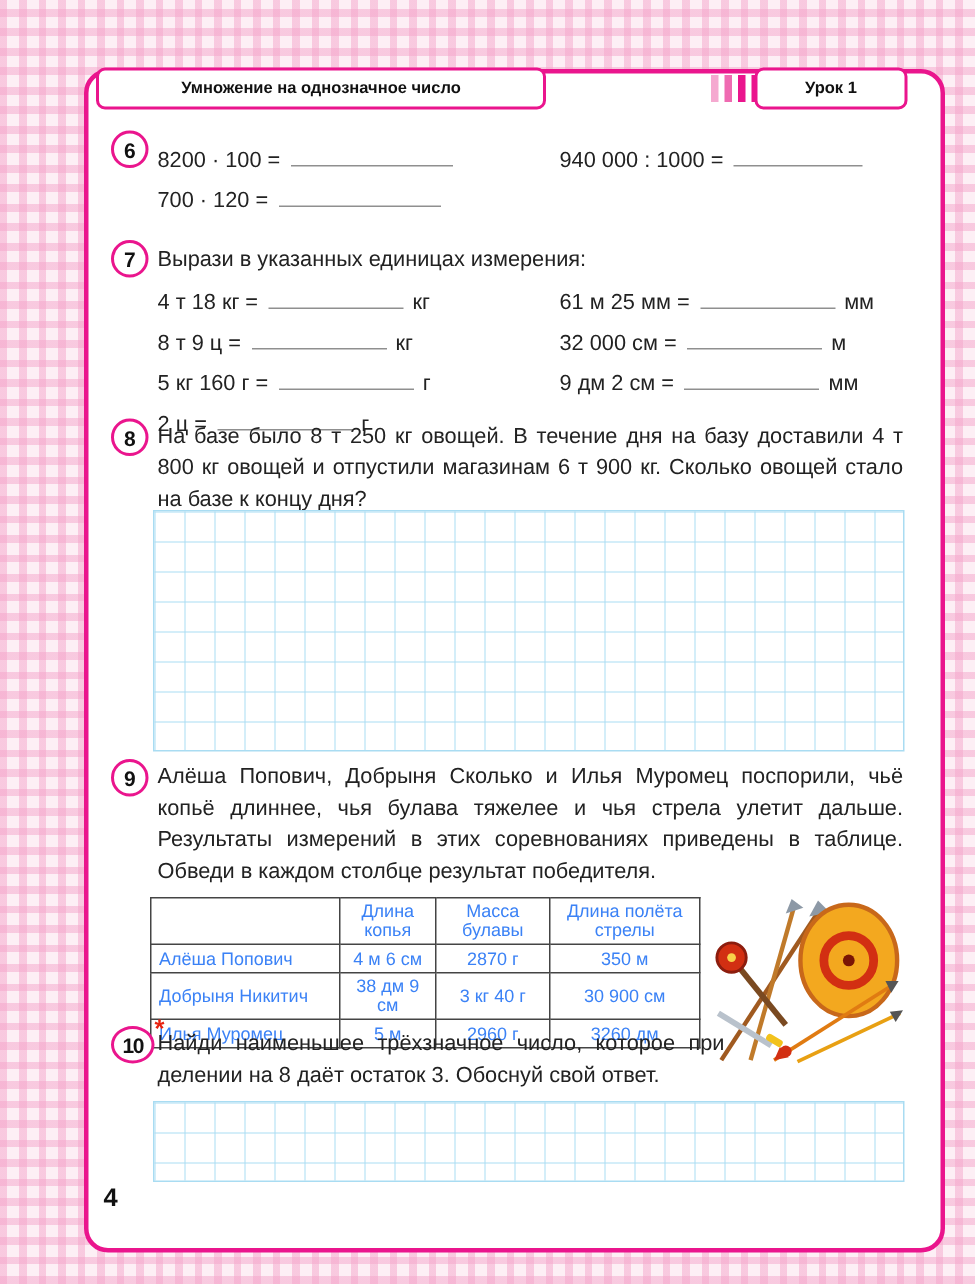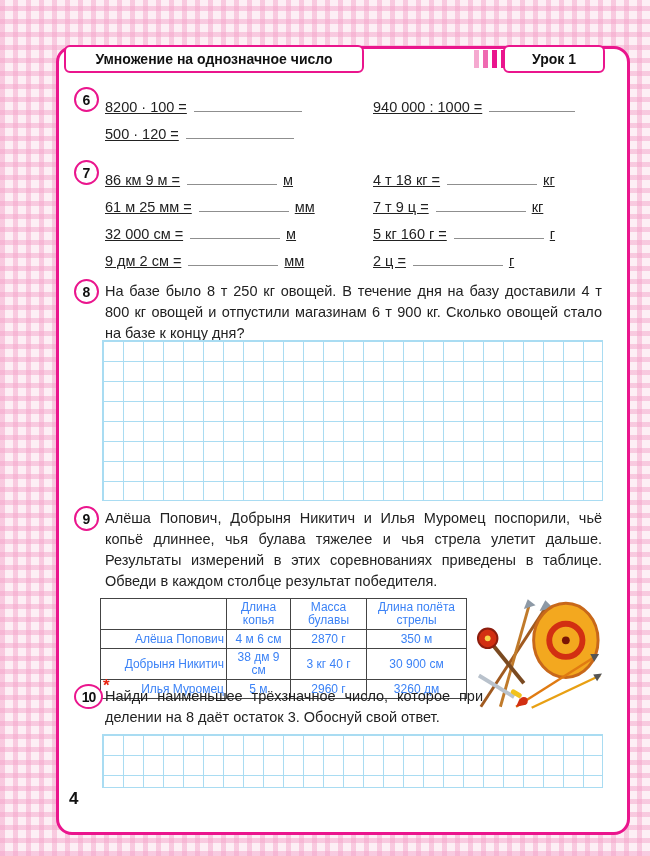--- a/index.html
+++ b/index.html
@@ -16,21 +16,21 @@
 
   .frame {
     position:absolute; left:56px; top:46px; width:574px; height:789px;
     background:#fff; border:3px solid #ea158d; border-radius:16px;
   }
 
   .title-box, .lesson-box {
     position:absolute; top:45px; height:28px; background:#fff;
     border:2px solid #ea158d; border-radius:6px; z-index:3;
     display:flex; align-items:center; justify-content:center;
-    font-weight:bold; font-size:14px; color:#111;
+    font-weight:bold; font-size:11px; color:#111;
   }
   .title-box { left:64px; width:300px; }
   .lesson-box { left:503px; width:102px; }
 
   .stripes { position:absolute; left:474px; top:50px; z-index:3; display:flex; gap:4px; }
   .stripes i { display:block; width:5px; height:18px; }
   .stripes i:nth-child(1){ background:#f5a9d0; }
   .stripes i:nth-child(2){ background:#ef6ab1; }
   .stripes i:nth-child(3){ background:#ea158d; }
   .stripes i:nth-child(4){ background:#ea158d; }
@@ -42,21 +42,21 @@
     text-align:center; line-height:22px; font-weight:bold; font-size:14px; color:#111;
   }
   .num.wide { width:29px; letter-spacing:-1px; }
   .star { position:absolute; left:29px; top:-10px; color:#e8220f; font-size:17px; font-weight:bold; }
 
   .instr { margin:0 0 0 31px; line-height:22px; }
   .ex p.para { margin:0 0 0 31px; line-height:21px; text-align:justify; }
   .para.narrow { width:378px; }
 
   .prob-grid { display:grid; grid-template-columns:268px 1fr; row-gap:7px; margin:8px 0 0 31px; }
-  .prob { white-space:nowrap; line-height:20px;text-decoration:underline; }
+  .prob { white-space:nowrap; line-height:20px; }
   .blank {
     display:inline-block; height:13px; border-bottom:1px solid #8f8f8f;
     margin-left:7px; vertical-align:baseline;
   }
   .b110 { width:108px; } .b88 { width:86px; } .b92 { width:90px; }
   .unit { margin-left:6px; }
 
   .bluegrid {
     position:absolute; left:43px; width:501px; background:#fff;
     background-image:
@@ -64,21 +64,21 @@
       linear-gradient(to bottom, #a9dcf2 1px, transparent 1px);
     background-size:20px 20px;
     border:1px solid #a9dcf2;
   }
   #grid8  { top:291px; height:161px; }
   #grid10 { top:685px; height:54px; }
 
   .ex9-bottom { display:flex; align-items:flex-start; gap:8px; margin:6px 0 0 26px; }
   table.res-table { border-collapse:collapse; font-size:12px; color:#3b82f6; table-layout:fixed; width:366px; }
   table.res-table th, table.res-table td { border:1px solid #444; text-align:center; padding:2px 2px; line-height:13px; font-weight:normal; }
-  table.res-table td.name { text-align:right; padding-left:5px; }
+  table.res-table td.name { text-align:left; padding-left:5px; }
   table.res-table tr.data-row td { height:19px; }
   col.c1{width:126px;} col.c2{width:64px;} col.c3{width:76px;} col.c4{width:100px;}
 
   .page-num { position:absolute; left:10px; top:740px; font-weight:bold; font-size:17px; color:#111; }
 
   #ex6 { top:40px; }
   #ex7 { top:113px; }
   #ex8 { top:232px; }
   #ex9 { top:459px; }
   #ex10 { top:637px; }
@@ -88,47 +88,47 @@
 
 <div class="page">
 
   <div class="frame">
 
     <section class="ex" id="ex6">
       <span class="num">6</span>
       <div class="prob-grid">
         <div class="prob"><span>8200 · 100 =</span><span class="blank b110"></span></div>
         <div class="prob"><span>940 000 : 1000 =</span><span class="blank b88"></span></div>
-        <div class="prob"><span>500 · 120 =</span><span class="blank b110"></span></div>
+        <div class="prob"><span>700 · 120 =</span><span class="blank b110"></span></div>
       </div>
     </section>
 
     <section class="ex" id="ex7">
       <span class="num">7</span>
+      <p class="instr">Вырази в указанных единицах измерения:</p>
       <div class="prob-grid">
-        <div class="prob"><span>86 км 9 м =</span><span class="blank b92"></span><span class="unit">м</span></div>
         <div class="prob"><span>4 т 18 кг =</span><span class="blank b92"></span><span class="unit">кг</span></div>
         <div class="prob"><span>61 м 25 мм =</span><span class="blank b92"></span><span class="unit">мм</span></div>
-        <div class="prob"><span>7 т 9 ц =</span><span class="blank b92"></span><span class="unit">кг</span></div>
+        <div class="prob"><span>8 т 9 ц =</span><span class="blank b92"></span><span class="unit">кг</span></div>
         <div class="prob"><span>32 000 см =</span><span class="blank b92"></span><span class="unit">м</span></div>
         <div class="prob"><span>5 кг 160 г =</span><span class="blank b92"></span><span class="unit">г</span></div>
         <div class="prob"><span>9 дм 2 см =</span><span class="blank b92"></span><span class="unit">мм</span></div>
         <div class="prob"><span>2 ц =</span><span class="blank b92"></span><span class="unit">г</span></div>
       </div>
     </section>
 
     <section class="ex" id="ex8">
       <span class="num">8</span>
       <p class="para">На базе было 8 т 250 кг овощей. В течение дня на базу доставили 4 т 800 кг овощей и отпустили магазинам 6 т 900 кг. Сколько овощей стало на базе к концу дня?</p>
     </section>
     <div class="bluegrid" id="grid8"></div>
 
     <section class="ex" id="ex9">
       <span class="num">9</span>
-      <p class="para">Алёша Попович, Добрыня Никитич и Илья Муромец поспорили, чьё копьё длиннее, чья булава тяжелее и чья стрела улетит дальше. Результаты измерений в этих соревнованиях приведены в таблице. Обведи в каждом столбце результат победителя.</p>
+      <p class="para">Алёша Попович, Добрыня Сколько и Илья Муромец поспорили, чьё копьё длиннее, чья булава тяжелее и чья стрела улетит дальше. Результаты измерений в этих соревнованиях приведены в таблице. Обведи в каждом столбце результат победителя.</p>
       <div class="ex9-bottom">
         <table class="res-table">
           <colgroup>
               <col class="c1">
               <col class="c2">
               <col class="c3">
               <col class="c4">
             </colgroup>
           <tbody>
               <tr>

